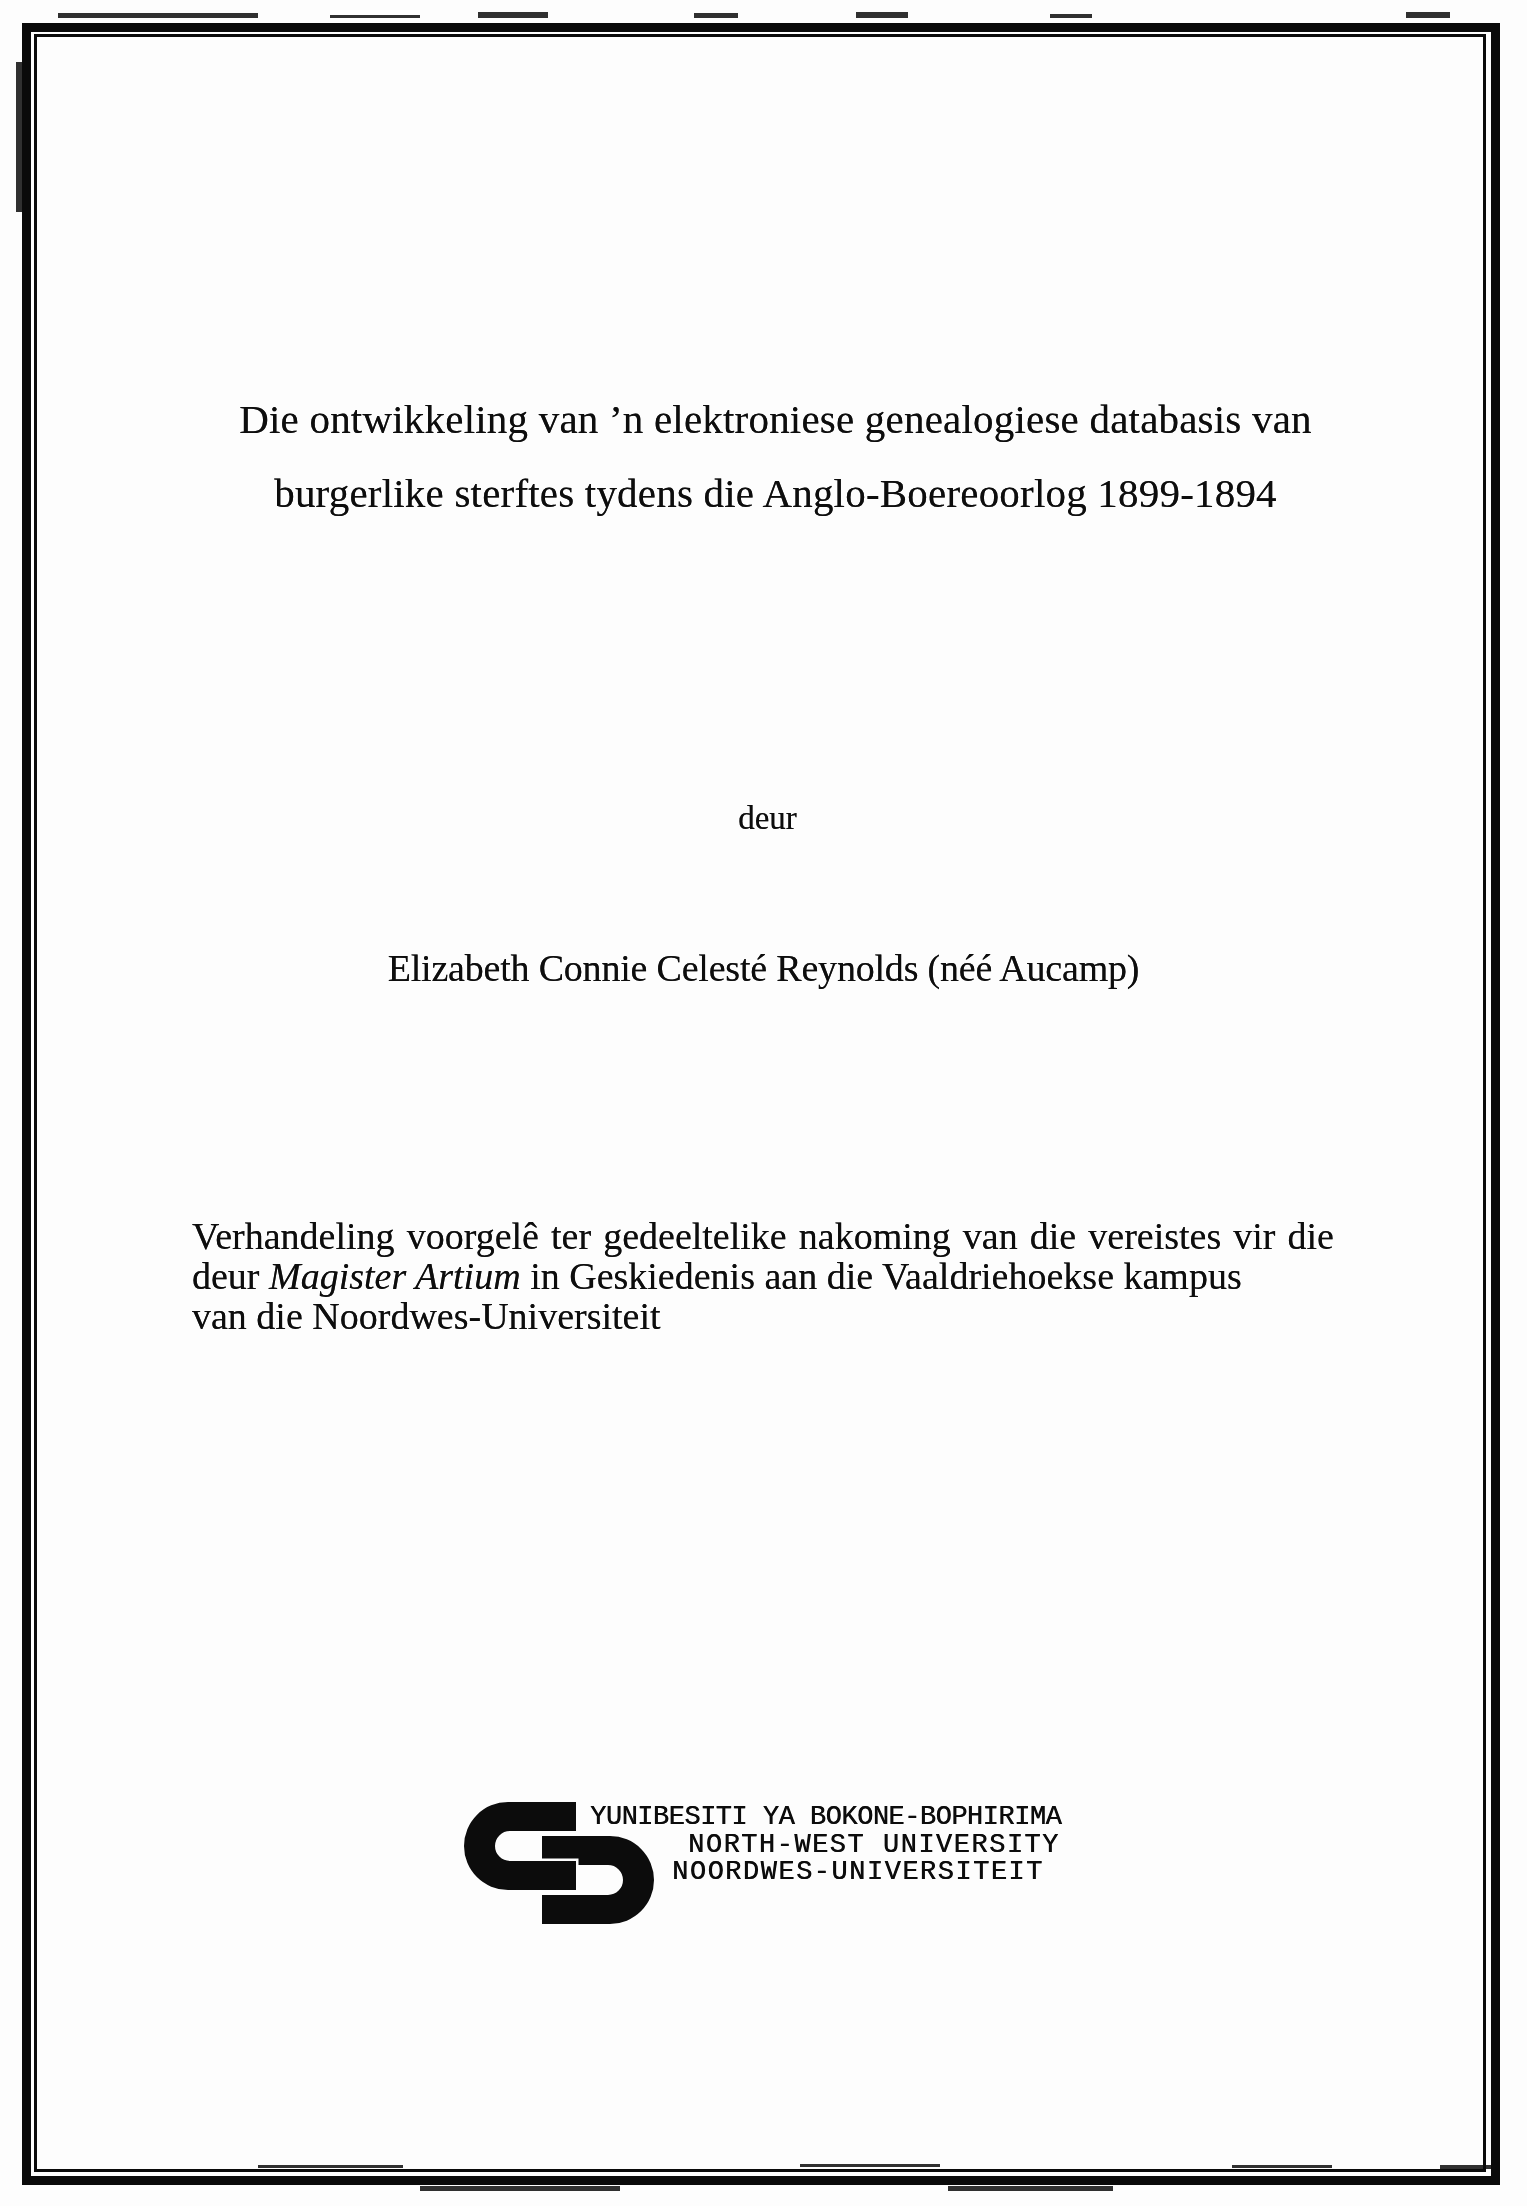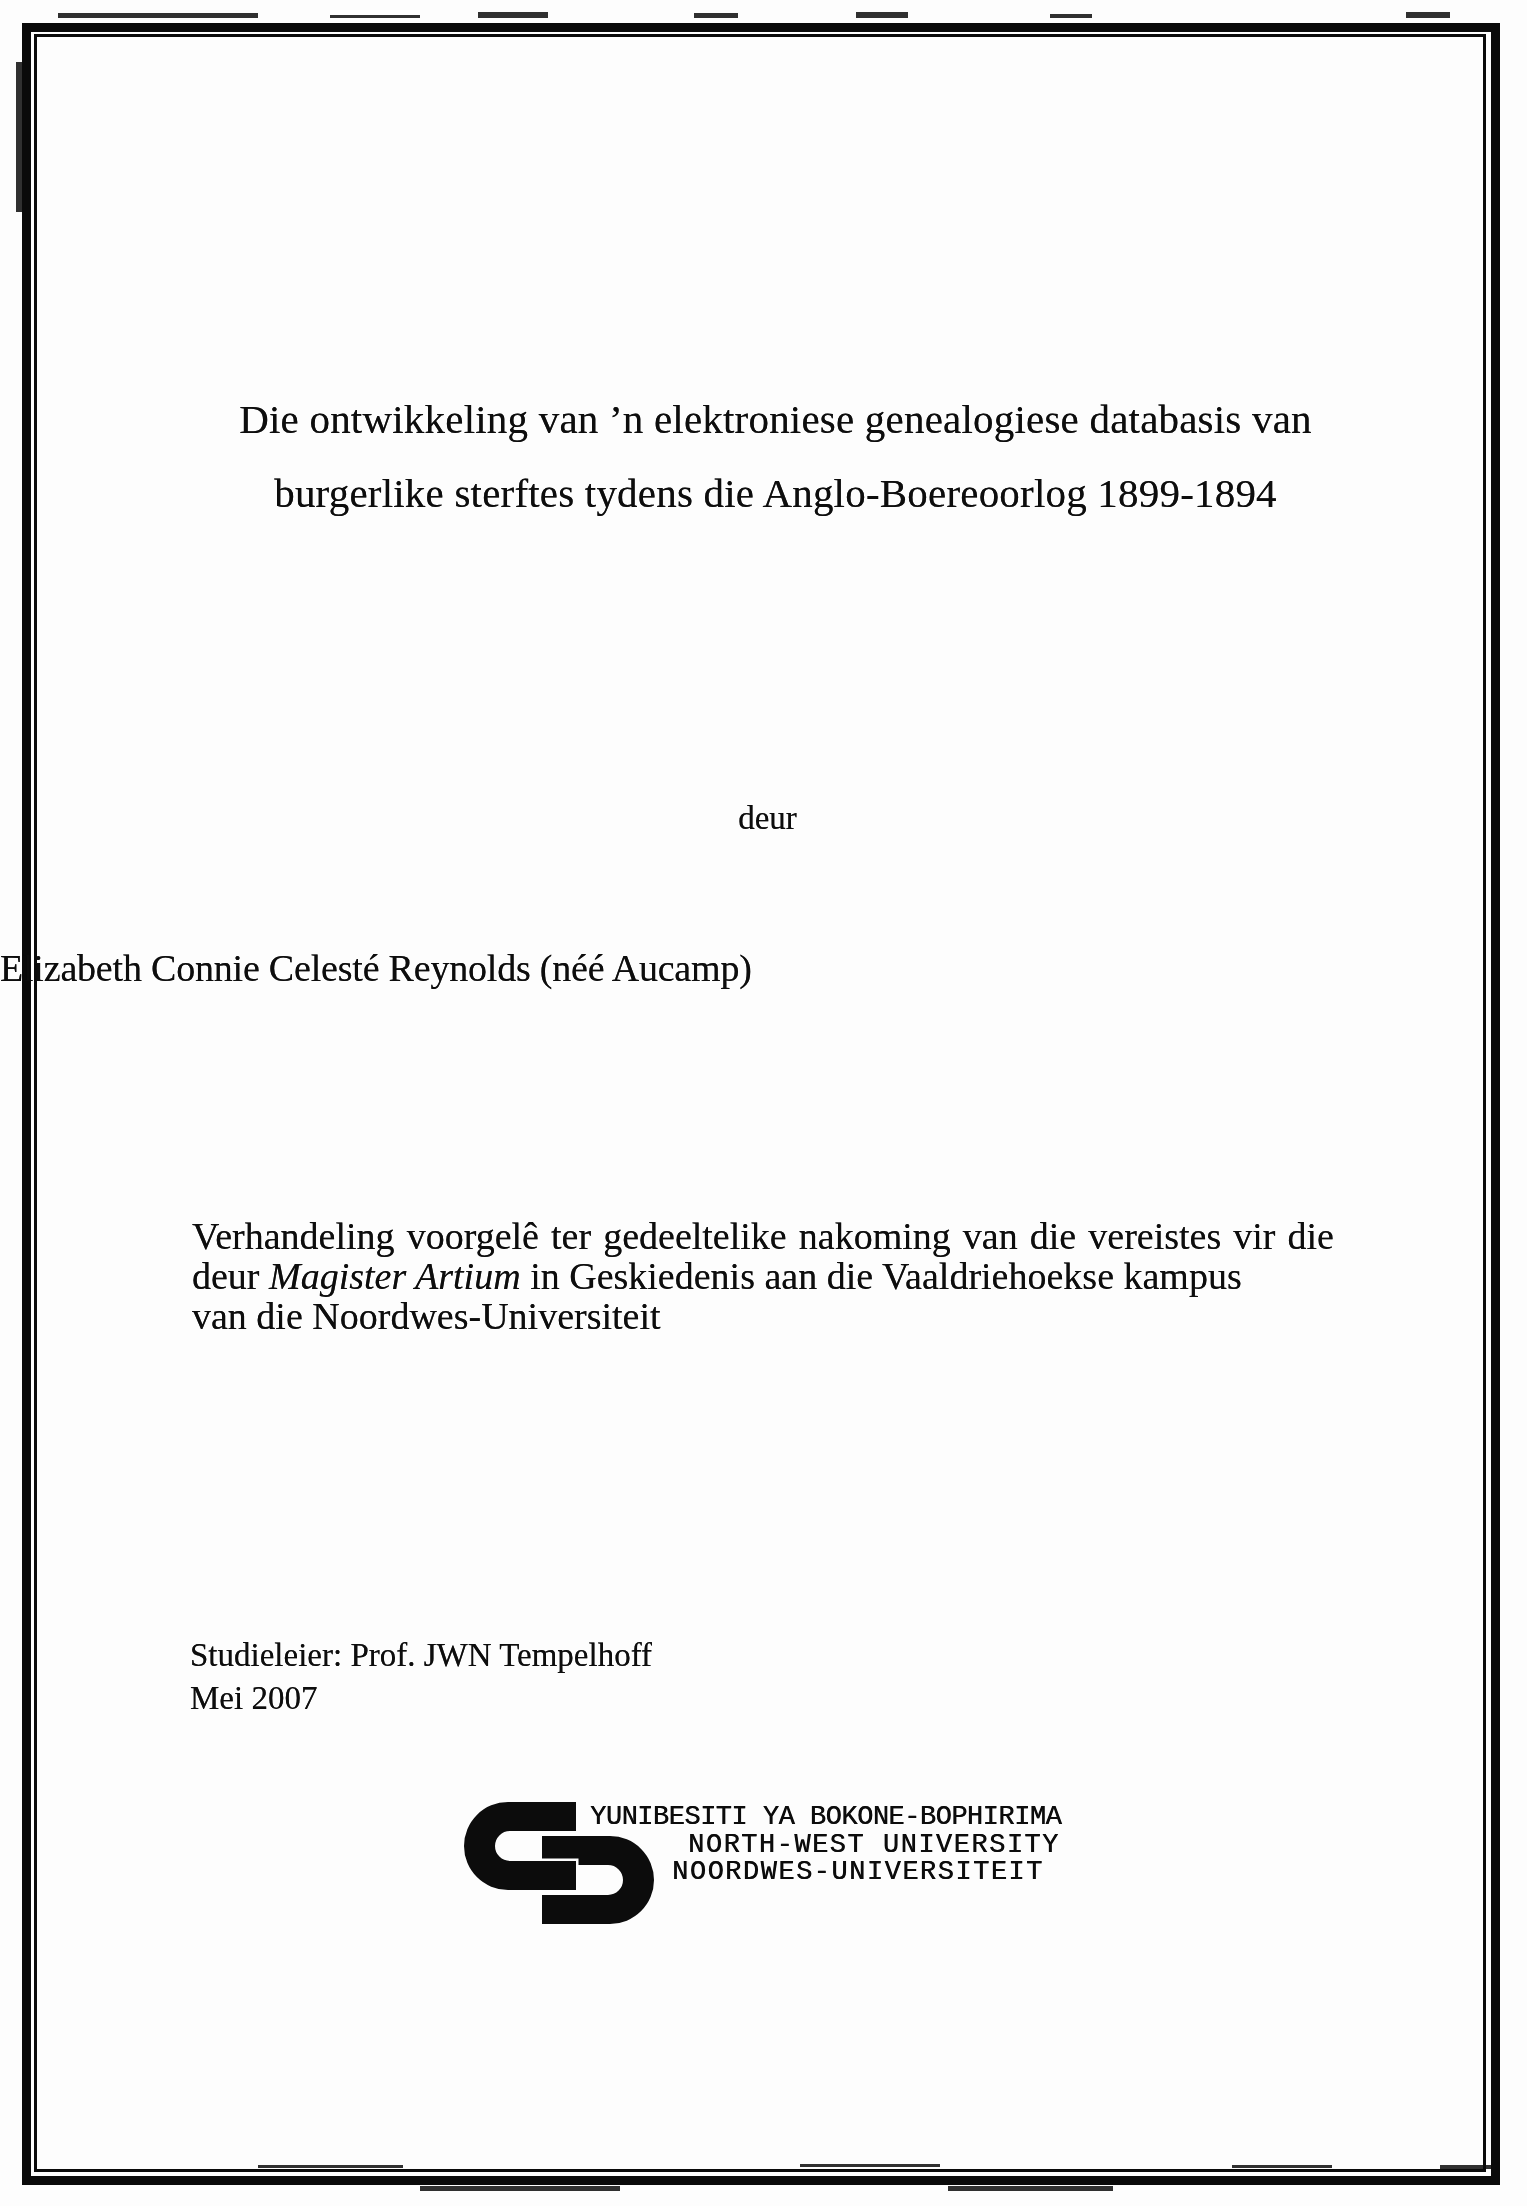--- a/index.html
+++ b/index.html
@@ -34,21 +34,21 @@
     position: absolute; left: 72px; top: 382px; width: 1407px;
     font-size: 41px; line-height: 74px;
     text-align: center; letter-spacing: 0.2px;
   }
   .byline-prep {
     position: absolute; left: 4px; top: 796px; width: 1527px;
     font-size: 33px; line-height: 44px; text-align: center; font-family: Liberation Serif, serif;
   }
   .author {
     position: absolute; left: 0; top: 944px; width: 1527px;
-    font-size: 38px; line-height: 48px; text-align: left; letter-spacing: -0.2px;
+    font-size: 38px; line-height: 48px; text-align: center; letter-spacing: -0.2px;
   }
   .statement {
     position: absolute; left: 192px; top: 1216px; width: 1142px;
     font-size: 38px; line-height: 40px; text-align: left;
   }
   .st-justify { text-align: justify; text-align-last: justify; width: 100%; }
   .st-line { white-space: nowrap; }
   .it { font-style: italic; margin-top: 16px; }
   .supervisor {
     position: absolute; left: 190px; top: 1634px;
@@ -96,24 +96,20 @@
 
   <div class="byline-prep ink">deur</div>
   <div class="author ink">Elizabeth Connie Celesté Reynolds (néé Aucamp)</div>
 
   <div class="statement ink">
     <div class="st-justify">Verhandeling voorgelê ter gedeeltelike nakoming van die vereistes vir die</div>
     <div class="st-line"><span>deur </span><span class="it">Magister Artium</span><span> in Geskiedenis aan die Vaaldriehoekse kampus</span></div>
     <div class="st-line">van die Noordwes-Universiteit</div>
   </div>
 
-  <div class="supervisor ink">
-    <div>Studieleier: Prof. JWN Tempelhoff</div>
-    <div>Mei 2007</div>
-  </div>
 
   <div class="logo">
     <svg class="logo-mark" viewBox="0 0 190 122" xmlns="http://www.w3.org/2000/svg" aria-hidden="true">
       <defs>
         <path id="lnk" d="M112,0 L44,0 A44,44 0 0 0 0,44 A44,44 0 0 0 44,88 L112,88 L112,59 L46,59 A15,15 0 0 1 31,44 A15,15 0 0 1 46,29 L112,29 Z"></path>
       </defs>
       <use href="#lnk" transform="rotate(180 95 61)" fill="#0c0c0c"></use>
       <use href="#lnk" fill="none" stroke="#fdfdfd" stroke-width="5"></use>
       <use href="#lnk" fill="#0c0c0c"></use>
     </svg>

